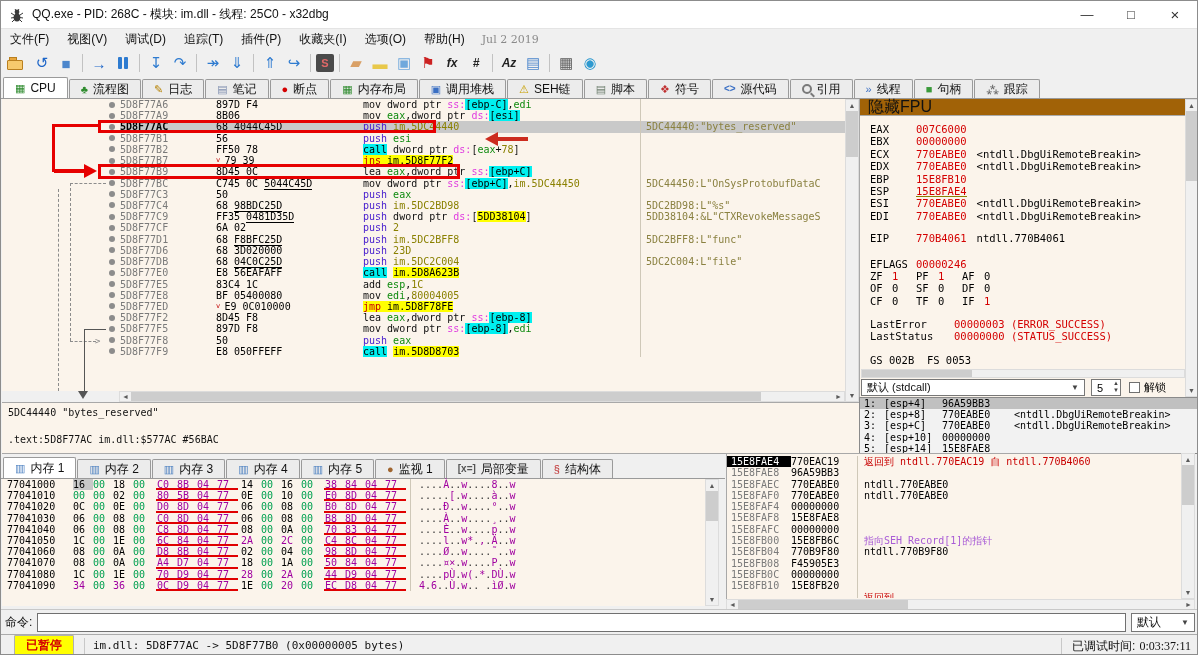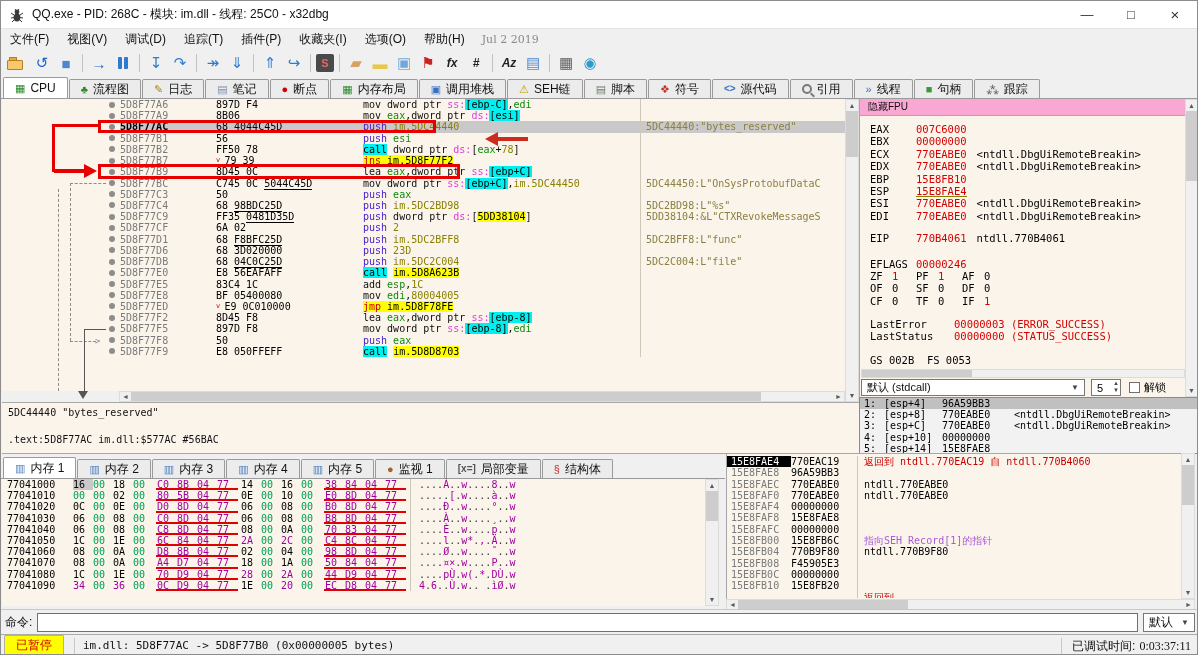--- a/index.html
+++ b/index.html
@@ -70,21 +70,21 @@
 .sb{position:absolute;background:#f0f0f0;border:1px solid #dcdcdc;display:flex}
 .sbv{flex-direction:column}
 .sb .btn{background:#f0f0f0;color:#5a5a5a;font-size:7px;display:flex;align-items:center;justify-content:center;flex:none}
 .sb .thumb{background:#cdcdcd}
 
 .infobox{position:absolute;left:1px;top:401px;width:857px;height:52px;background:#FBF4EB;border-top:1px solid #a8a8a8;border-bottom:1px solid #a8a8a8;font-size:10px;color:#111}
 .infoline1{position:absolute;left:6px;top:4px}
 .infoline2{position:absolute;left:6px;top:31px}
 
 .regs{position:absolute;left:858px;top:98px;width:326px;height:355px;background:#FBF4EB;border-left:1px solid #a8a8a8;font-size:10.5px}
-.reghdr{height:17px;background:#f9a8d4;border-bottom:1px solid #aaa;font-family:"Liberation Sans",sans-serif;font-size:10px;display:flex;align-items:center;padding-left:8px;color:#111}
+.reghdr{height:17px;background:#a16207;border-bottom:1px solid #aaa;font-family:"Liberation Sans",sans-serif;font-size:16px;display:flex;align-items:center;padding-left:8px;color:#111}
 .reglines{padding:7px 0 0 10px;font-family:"DejaVu Sans Mono",monospace}
 .rline{height:12.4px;line-height:12.4px;white-space:pre;display:flex}
 .rname{width:46px;flex:none;color:#000}
 .rname.wide{width:84px}
 .rval{color:#000}
 .red{color:#d40000}
 .und{border-bottom:1px solid #8a8000}
 .rext{color:#000;margin-left:10px}
 .fname{width:22px;color:#000}
 .fval{width:24px;color:#000}
@@ -129,23 +129,23 @@
 .saddr{width:64px;flex:none;padding-left:4px;color:#7a7a7a}
 .saddr.ssel{background:#000;color:#fff}
 .sval{width:66px;flex:none;color:#000}
 .scom{flex:1;border-left:1px solid #cfc8b8;padding-left:6px;color:#000;overflow:hidden}
 .scom.redc{color:#c80000}
 .scom.seh{color:#a95cd6}
 .spartial{height:6px;overflow:hidden}
 
 .cmdbar{position:absolute;left:0;top:608px;width:1198px;height:25px;background:#F0F0F0;border-top:1px solid #c8c8c8;display:flex;align-items:center;padding:0 4px;font-size:12px;color:#111}
 .cmdinput{flex:1;height:19px;border:1px solid #707070;background:#fff;margin:0 5px;font-size:12px;padding:0 3px;font-family:"DejaVu Sans Mono",monospace}
-.cmdcombo{width:52px;height:19px}
+.cmdcombo{width:64px;height:19px}
 .statusbar{position:absolute;left:0;top:633px;width:1198px;height:22px;background:#F0F0F0;border-top:1px solid #ababab;display:flex;align-items:center;font-size:12px;color:#111}
-.badge{margin-left:3px;background:#ffff00;color:#d40000;font-weight:normal;padding:1px 11px;border:1px solid #b0b0b0;border-radius:1px}
+.badge{margin-left:13px;background:#ffff00;color:#d40000;font-weight:bold;padding:1px 11px;border:1px solid #b0b0b0;border-radius:1px}
 .smsg{margin-left:10px;font-family:"DejaVu Sans Mono",monospace;font-size:11px;flex:1;border-left:1px solid #c8c8c8;padding-left:8px;height:16px;line-height:16px}
 .stime{margin-right:8px;border-left:1px solid #c8c8c8;padding-left:10px;height:16px;line-height:16px;display:flex;gap:4px}
 .stime .tval{font-family:Liberation Serif, serif}
 </style>
 </head>
 <body>
 
 <div class="win">
 
   <div class="titlebar">

